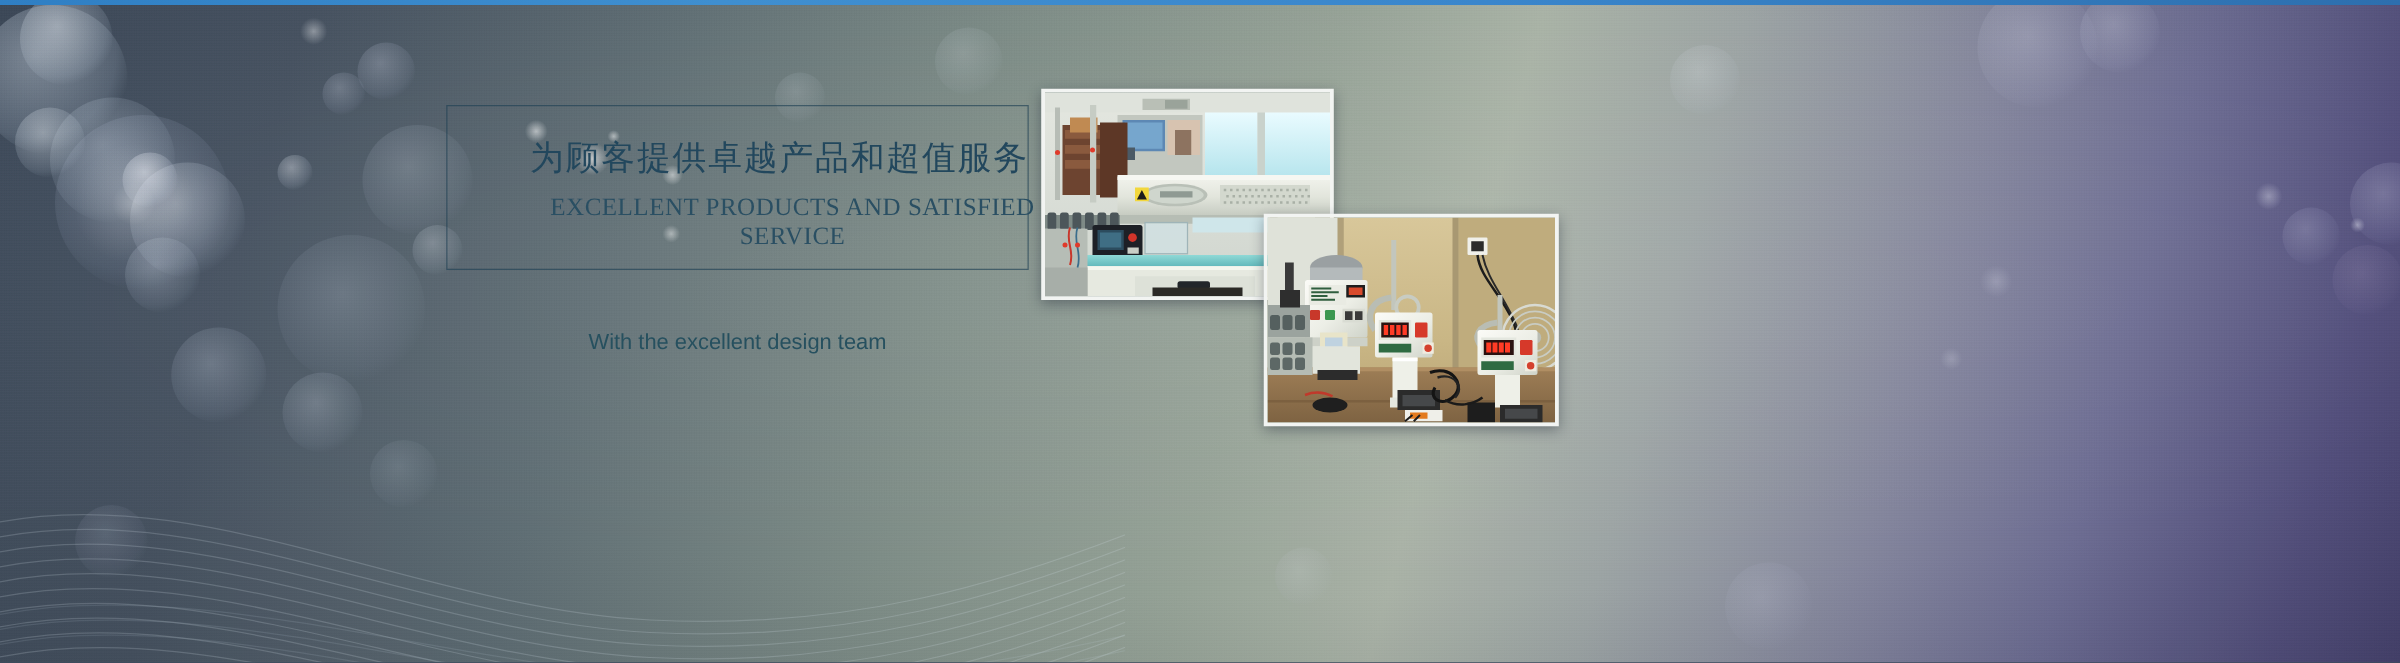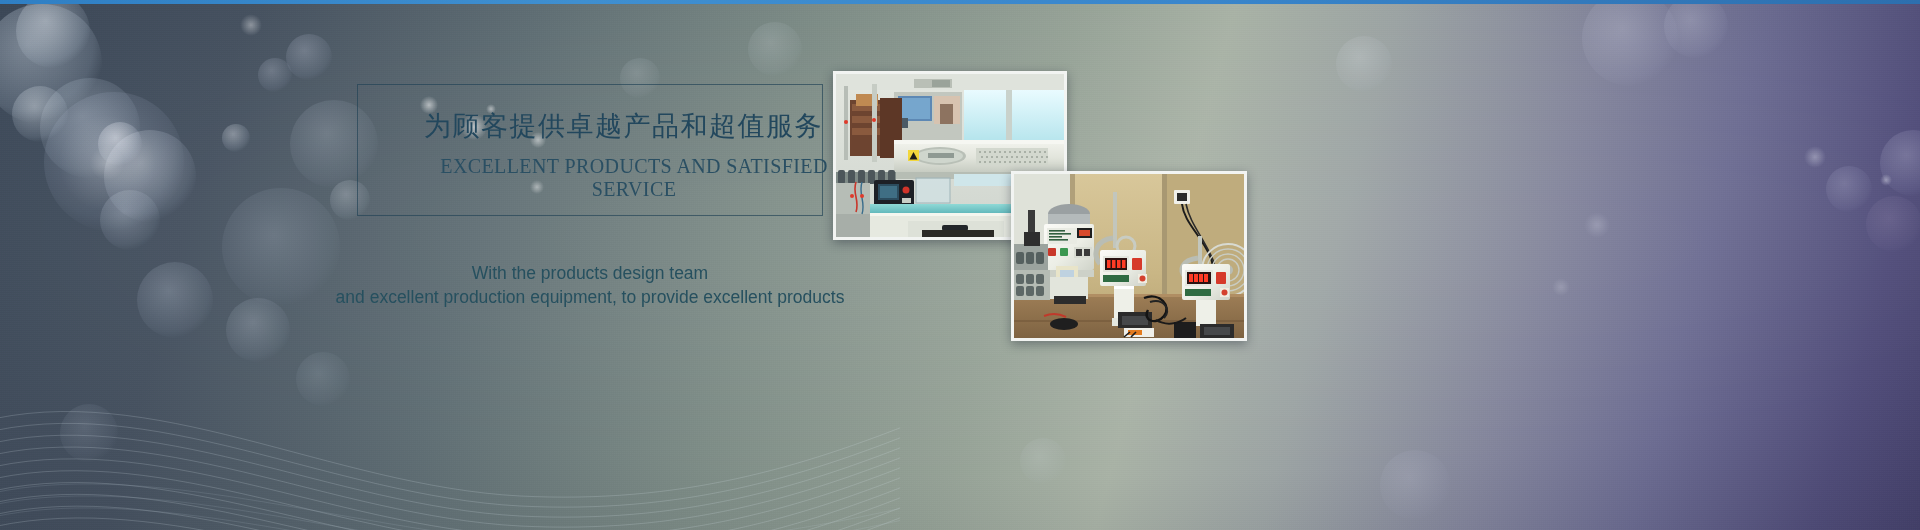--- a/index.html
+++ b/index.html
@@ -169,22 +169,21 @@
   <div class="text-block">
 
     <div class="headline-box"></div>
 
     <div class="headline-cn">为顾客提供卓越产品和超值服务</div>
 
     <div class="headline-en">EXCELLENT PRODUCTS AND SATISFIED SERVICE</div>
 
 
     <div class="paragraph">
-      <div>With the products design team</div>
-      <div>and excellent production equipment, to provide excellent products</div>
+      <div>With the excellent design team</div>
     </div>
   </div>
 
   <div class="photo photo-1">
     <svg class="ph" viewBox="0 0 228 163" preserveAspectRatio="none">
       <defs>
         <linearGradient id="wallg" x1="0" y1="0" x2="0" y2="1">
           <stop offset="0" stop-color="#e4e7e0"></stop>
             <stop offset="1" stop-color="#cfd5ce"></stop>
         </linearGradient>

